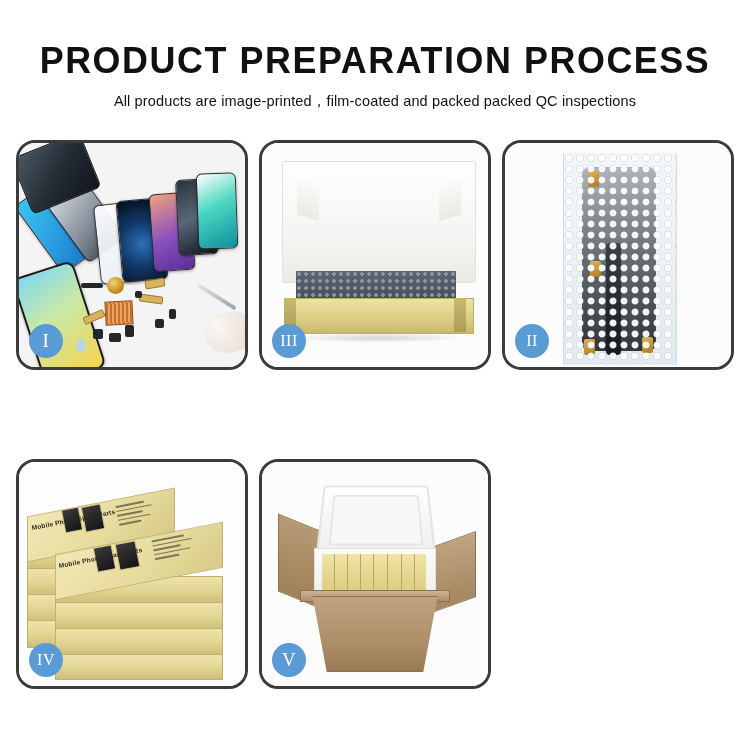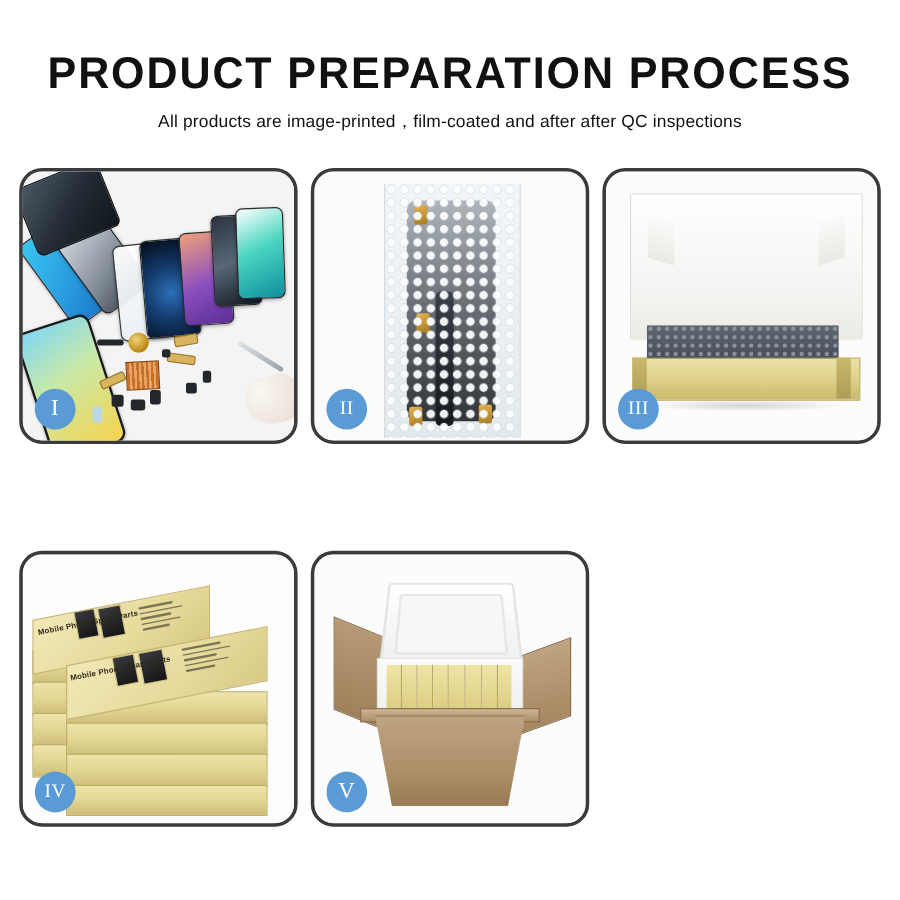--- a/index.html
+++ b/index.html
@@ -433,21 +433,21 @@
     opacity: .85;
   }
 </style>
 </head>
 <body>
 
 <div class="page">
 
   <div class="header">
     <h1 class="title">PRODUCT PREPARATION PROCESS</h1>
-    <p class="subtitle">All products are image-printed，film-coated and after after QC inspections</p>
+    <p class="subtitle">All products are image-printed，film-coated and packed packed QC inspections</p>
   </div>
 
   <div class="grid">
 
     <div class="panel">
       <div class="panel-photo">
         <div class="p1-bg"></div>
         <div class="phone phone-a"></div>
         <div class="phone phone-a2"></div>
         <div class="phone phone-glass"></div>
@@ -472,48 +472,48 @@
         <div class="obj tiny-part" style="left:150px;top:166px;width:7px;height:10px;"></div>
         <div class="phone-back"></div>
         <div class="obj hand"></div>
         <div class="obj tweezers"></div>
       </div>
       <div class="badge">I</div>
     </div>
 
     <div class="panel">
       <div class="panel-photo">
+        <div class="p3-bg"></div>
+        <div class="box3-lid">
+          <div class="box3-lid-flapL"></div>
+          <div class="box3-lid-flapR"></div>
+        </div>
+        <div class="box3-foam"></div>
+        <div class="box3-base"></div>
+        <div class="box3-base-side"></div>
+        <div class="box3-base-side-r"></div>
+        <div class="shadow-soft"></div>
+      </div>
+      <div class="badge wide">III</div>
+    </div>
+
+    <div class="panel">
+      <div class="panel-photo">
         <div class="p2-bg"></div>
         <div class="bag">
           <div class="bag-inner-part"></div>
           <div class="bag-cable"></div>
           <div class="bag-connector" style="left:24px;top:18px;"></div>
           <div class="bag-connector" style="left:26px;top:108px;"></div>
           <div class="bag-connector" style="left:20px;top:186px;"></div>
           <div class="bag-connector" style="left:78px;top:184px;"></div>
           <div class="bubbles"></div>
         </div>
       </div>
       <div class="badge wide">II</div>
-    </div>
-
-    <div class="panel">
-      <div class="panel-photo">
-        <div class="p3-bg"></div>
-        <div class="box3-lid">
-          <div class="box3-lid-flapL"></div>
-          <div class="box3-lid-flapR"></div>
-        </div>
-        <div class="box3-foam"></div>
-        <div class="box3-base"></div>
-        <div class="box3-base-side"></div>
-        <div class="box3-base-side-r"></div>
-        <div class="shadow-soft"></div>
-      </div>
-      <div class="badge wide">III</div>
     </div>
 
     <div class="panel">
       <div class="panel-photo">
         <div class="p4-bg"></div>
         <div class="stack">
 
           <div class="sbox" style="left:2px;top:62px;width:120px;height:26px;"></div>
           <div class="sbox" style="left:2px;top:88px;width:120px;height:26px;"></div>
           <div class="sbox" style="left:2px;top:114px;width:120px;height:26px;"></div>

